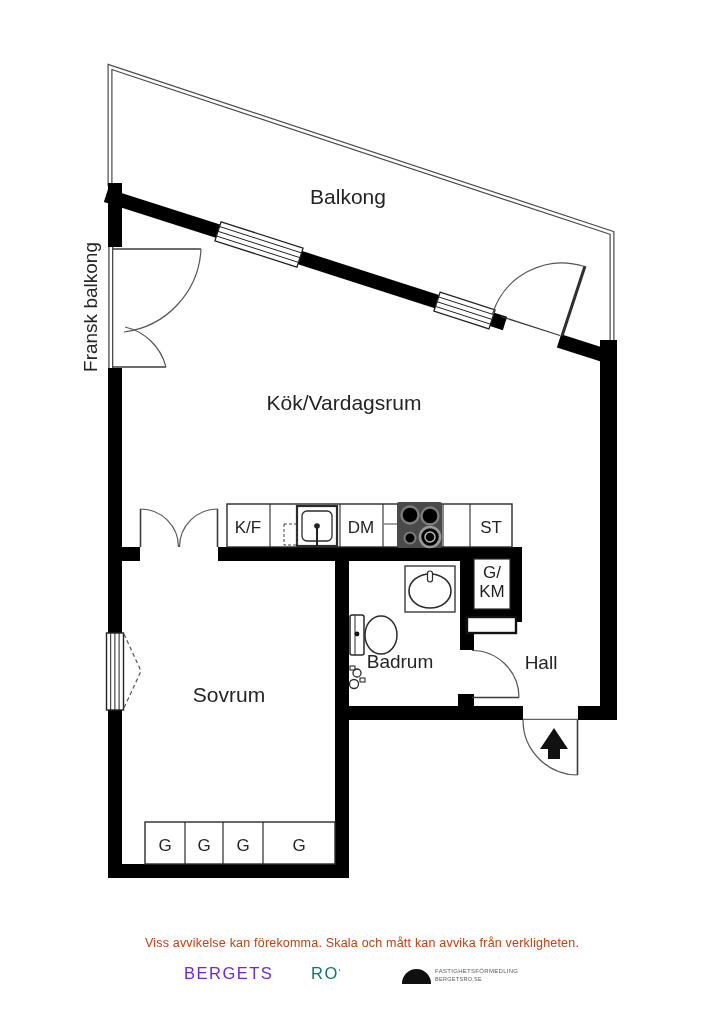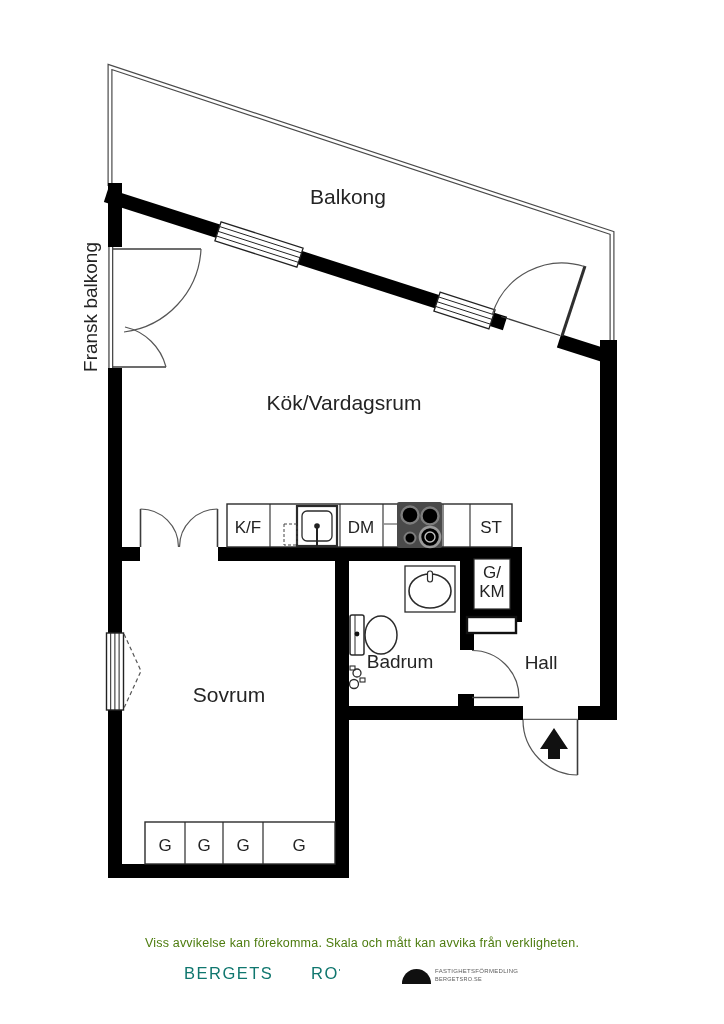--- a/index.html
+++ b/index.html
@@ -1,22 +1,22 @@
 <!DOCTYPE html>
 <html><head>
 <meta charset="utf-8">
 <style>
   html,body{margin:0;padding:0;background:#ffffff;}
   #stage{position:relative;width:660px;height:1024px;background:#ffffff;overflow:hidden;
          font-family:"Liberation Sans", sans-serif;}
   #plan-svg{position:absolute;left:0;top:0;}
   #plan-svg text{font-family:"Liberation Sans", sans-serif;fill:#242424;}
   .footer-disclaimer{position:absolute;left:0;top:936px;width:724px;text-align:center;
-      font-size:12.5px;color:#4d7c0f;letter-spacing:0.2px;}
-  .brand-word1{position:absolute;left:184px;top:964px;font-size:16.5px;color:#0f766e;
+      font-size:12.5px;color:#c2410c;letter-spacing:0.2px;}
+  .brand-word1{position:absolute;left:184px;top:964px;font-size:16.5px;color:#6d28d9;
       letter-spacing:1.5px;font-weight:500;}
   .brand-word2{position:absolute;left:311px;top:964px;font-size:16.5px;color:#0f766e;
       letter-spacing:1.5px;font-weight:500;}
   .brand-mark{font-size:9px;vertical-align:4px;letter-spacing:0;}
   .agency-dome{position:absolute;left:402px;top:969px;width:29px;height:15px;
       background:#101010;border-radius:15px 15px 0 0;}
   .agency-text{position:absolute;left:435px;top:968px;color:#5a5a5a;line-height:7.5px;}
   .agency-line1{font-size:6px;letter-spacing:0.3px;}
   .agency-line2{font-size:5.5px;letter-spacing:0.3px;}
 </style>

